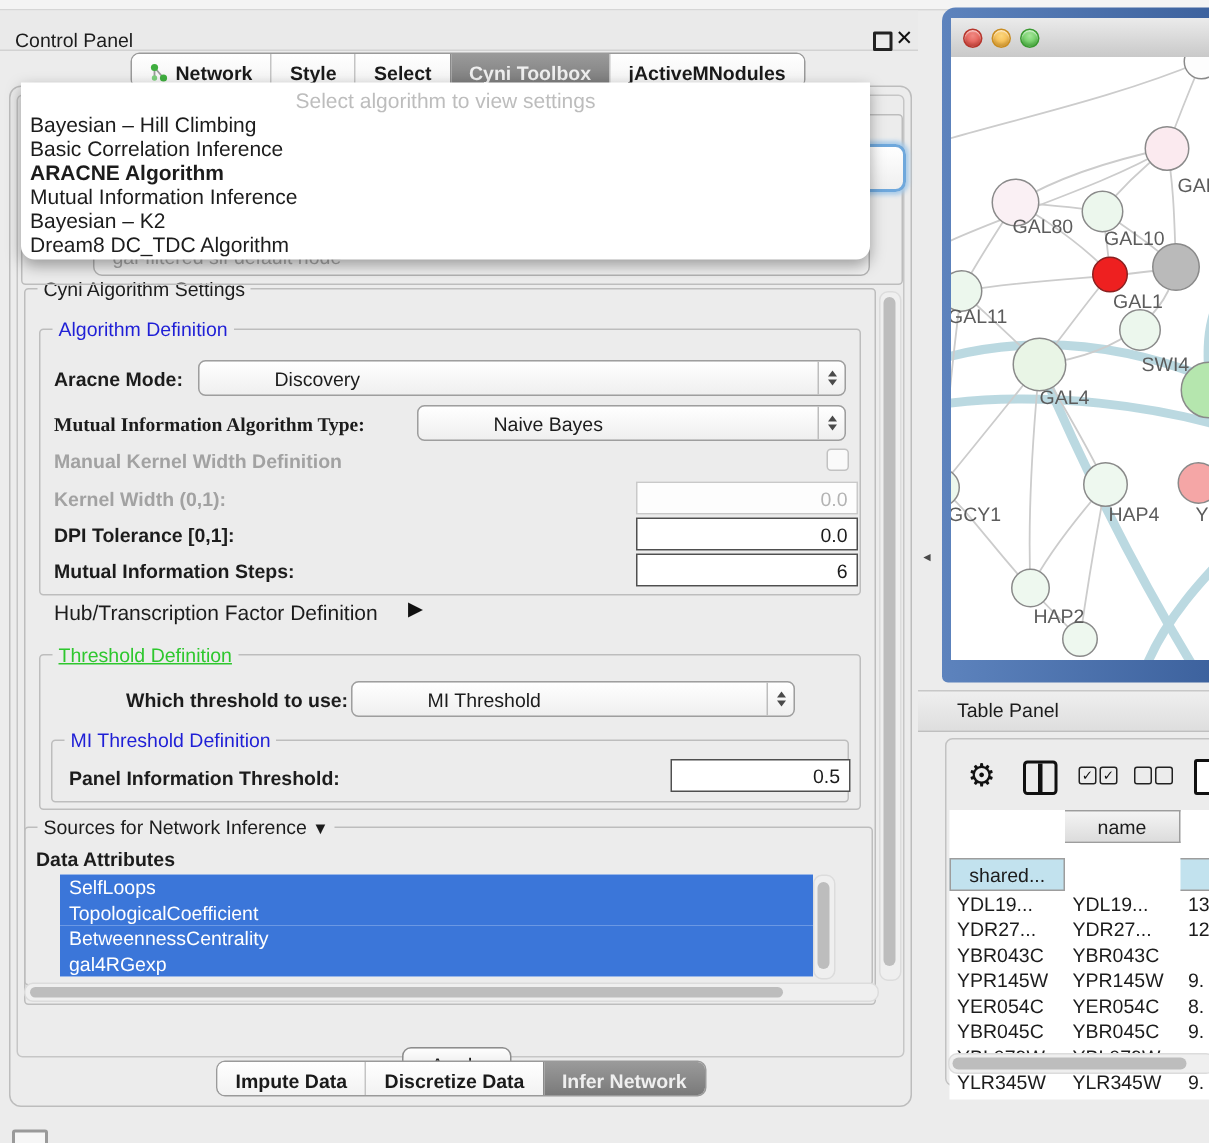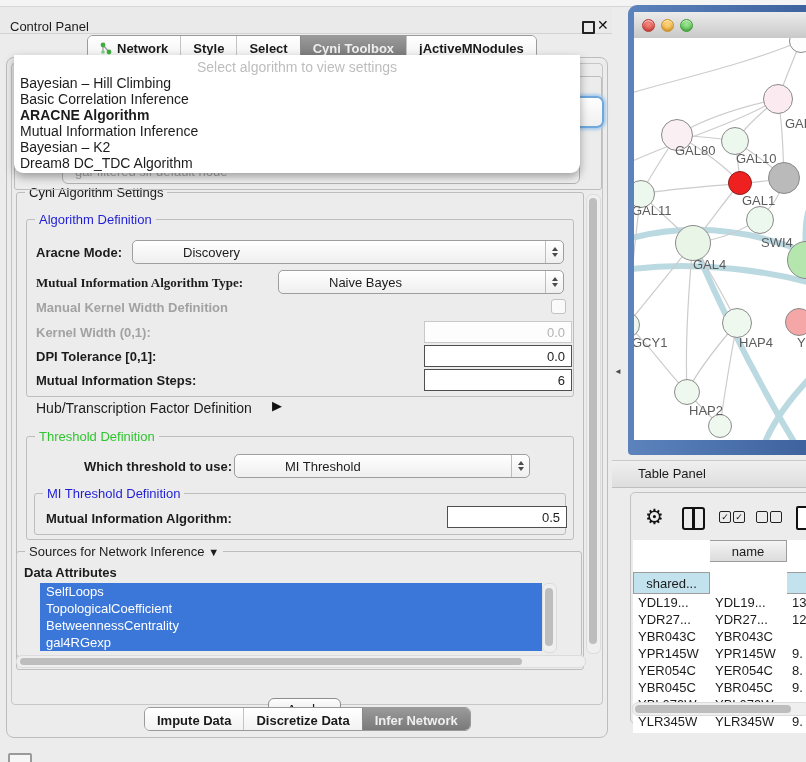--- a/index.html
+++ b/index.html
@@ -23,21 +23,21 @@
   .seg .tab.sel{background:linear-gradient(#9a9a9a,#777777);color:#efefef;border-left-color:#8a8a8a;}
 
   
   .outer-panel{left:6px;top:57px;width:600px;height:679px;border:1px solid #bdbdbd;border-radius:8px;background:#ececec;}
   .inner-panel{left:11px;top:63px;width:590px;height:640px;border:1px solid #c6c6c6;border-radius:4px;background:#ececec;}
 
   
   .group{border:1px solid #bdbdbd;border-radius:3px;}
   .gtitle{position:absolute;top:-8px;left:8px;background:#ececec;padding:0 4px;font-size:13px;white-space:nowrap;}
   .t-blue{color:#1f1fd6;}
-  .t-green{color:#2ec72e;}
+  .t-green{color:#2ec72e;text-decoration:underline;}
 
   .lbl{font-size:13px;font-weight:bold;color:#1c1c1c;white-space:nowrap;}
   .lbl.dis{color:#a2a2a2;}
   .plain{font-weight:normal;}
 
   
   .combo{height:24px;background:linear-gradient(#ffffff,#efefef);border:1px solid #9e9e9e;border-radius:5px;display:flex;align-items:center;font-size:13px;box-sizing:border-box;padding-left:40px;}
   .combo-text{padding-left:10px;flex:1;overflow:hidden;white-space:nowrap;}
   .combo-spin{width:17px;align-self:stretch;border-left:1px solid #bdbdbd;display:flex;flex-direction:column;align-items:center;justify-content:center;gap:2px;}
   .au{width:0;height:0;border-left:3.5px solid transparent;border-right:3.5px solid transparent;border-bottom:4px solid #4a4a4a;}
@@ -209,21 +209,21 @@
   <div class="abs combo" style="left:234px;top:454px;width:296px;">
     <span class="combo-text">MI Threshold</span>
     <span class="combo-spin">
         <i class="au"></i>
         <i class="ad"></i>
       </span>
   </div>
   <div class="abs group" style="left:34px;top:493px;width:530px;height:40px;">
     <span class="gtitle t-blue">MI Threshold Definition</span>
   </div>
-  <span class="abs lbl" style="left:46px;top:511px;">Mutual Information Algorithm:</span>
+  <span class="abs lbl" style="left:46px;top:511px;">Panel Information Threshold:</span>
   <div class="abs field" style="left:447px;top:506px;width:112px;">
     <span>0.5</span>
   </div>
 
   <div class="abs group" style="left:16px;top:551px;width:564px;height:104px;">
     <span class="gtitle">
       <span>Sources for Network Inference</span>
       <span style="font-size:11px;">▼</span>
     </span>
   </div>

